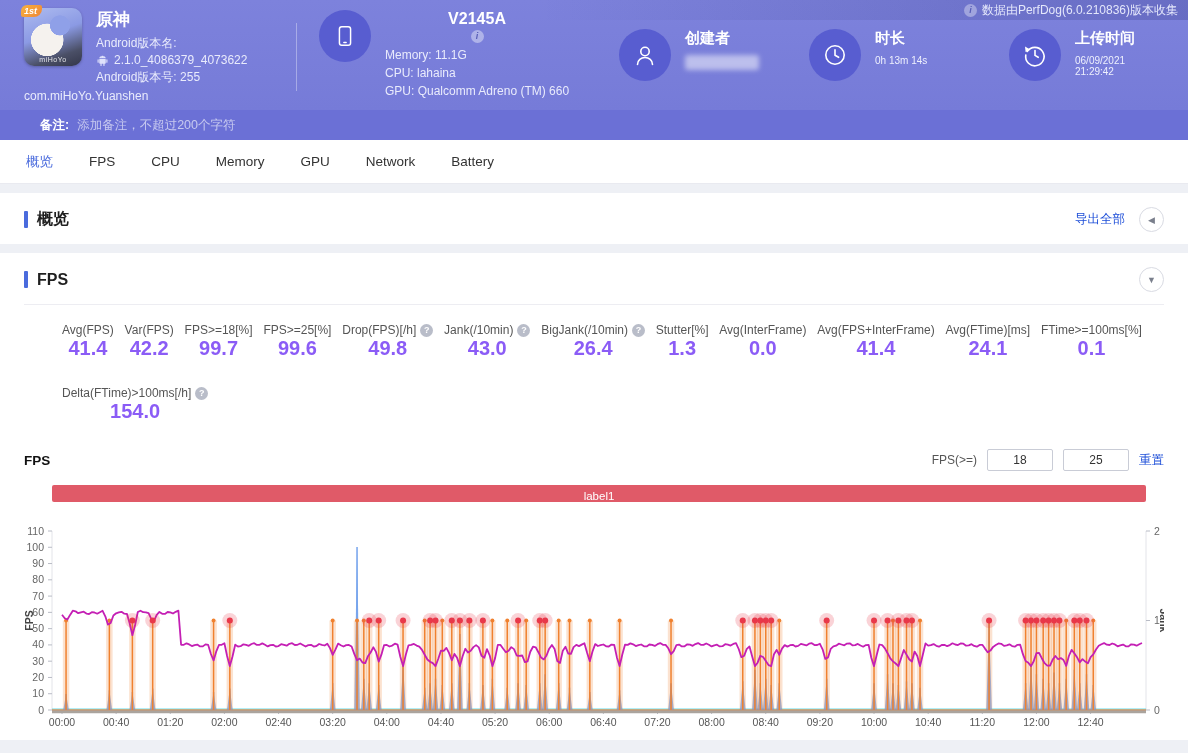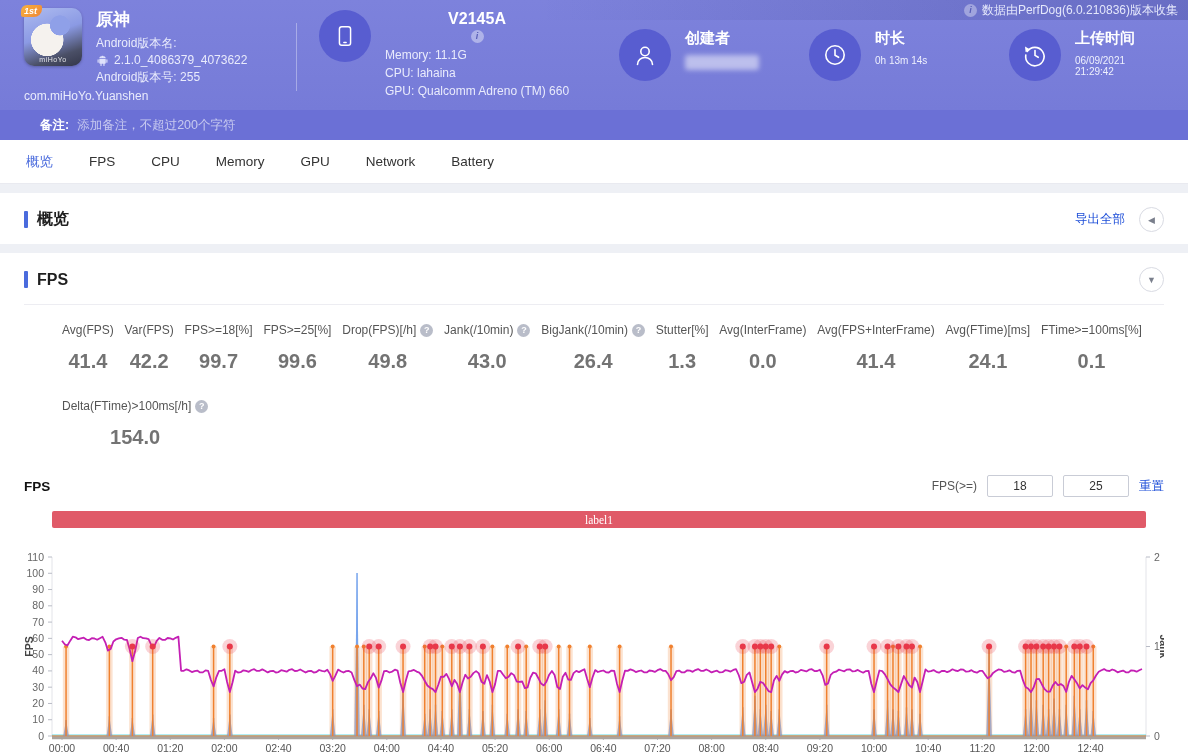--- a/index.html
+++ b/index.html
@@ -51,31 +51,31 @@
   .sec-title .bar { width:4px; height:17px; background:#4a6bdd; border-radius:1px; margin-right:9px; }
   .head-right { display:flex; align-items:center; gap:14px; }
   .linkblue { color:#1d4ed8; font-size:12.5px; text-decoration:none; cursor:pointer; }
   .circlebtn { width:25px; height:25px; border-radius:50%; border:1px solid #d9dbe3; background:#fff; color:#7a7f8c; font-size:9px; display:flex; align-items:center; justify-content:center; cursor:pointer; }
 
   
   .divider { height:1px; background:#ededf2; margin:0 24px; }
   .stats-row { display:flex; justify-content:space-between; align-items:flex-end; margin:18px 46px 0 62px; }
   .stat { text-align:center; }
   .stat .slabel { font-size:12px; color:#555; display:flex; align-items:center; gap:4px; justify-content:center; white-space:nowrap; }
-  .stat .svalue { font-size:20px; font-weight:bold; color:#737373; margin-top:13px; }
+  .stat .svalue { font-size:20px; font-weight:bold; color:#8b5cf6; }
   .helpq { display:inline-block; width:13px; height:13px; border-radius:50%; background:#b9bdc9; color:#fff; font-size:9px; line-height:13px; text-align:center; font-weight:bold; }
   .stats-row2 { margin:26px 46px 0 62px; }
 
   
   .chart-wrap { padding:26px 24px 8px 24px; }
   .chart-toolbar { display:flex; justify-content:space-between; align-items:center; margin-bottom:14px; }
   .chart-title { font-size:13.5px; font-weight:bold; color:#111; }
   .fps-filter { display:flex; align-items:center; gap:10px; font-size:12px; color:#555; }
   .fps-filter input { width:66px; height:22px; border:1px solid #c9ccd6; border-radius:2px; text-align:center; font-size:12px; color:#333; font-family:inherit; outline:none; }
-  .banner { margin-left:28px; margin-right:18px; height:17px; background:#e05a68; border-radius:2px; color:#fff; font-size:11.5px; display:flex; align-items:center; justify-content:center; margin-bottom:16px;font-family:Liberation Serif, serif; }
+  .banner { margin-left:28px; margin-right:18px; height:17px; background:#e05a68; border-radius:2px; color:#fff; font-size:11.5px; display:flex; align-items:flex-end; justify-content:center; margin-bottom:16px; }
 </style>
 </head>
 <body>
 
 <div class="header">
   <div class="topstrip">
     <span class="info-i">i</span>
     <span>数据由PerfDog(6.0.210836)版本收集</span>
   </div>
 

